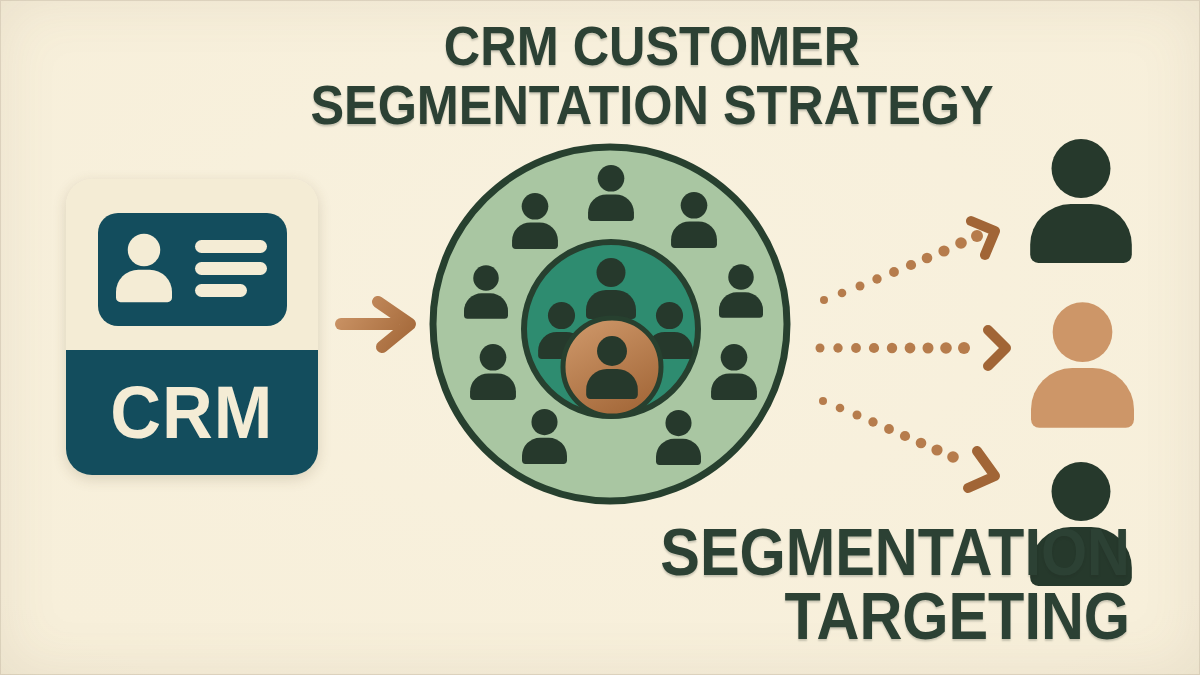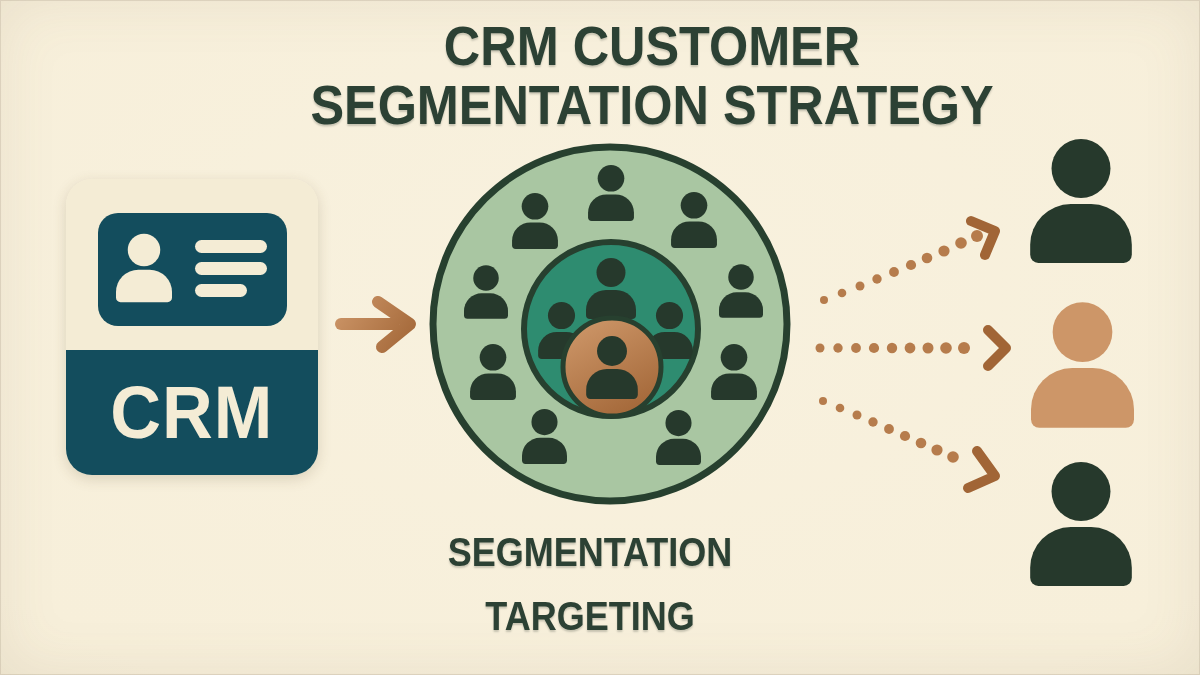--- a/index.html
+++ b/index.html
@@ -13,22 +13,22 @@
       var(--background,#f8f1de) 0%, #f7efda 55%, #eee4cc 100%);
     box-shadow:inset 0 0 60px rgba(120,100,70,.10), inset 0 0 0 1px rgba(185,175,155,.35);
   }
   .art{position:absolute;inset:0;width:1200px;height:675px;}
 
   
   .title{position:absolute;top:16px;left:0;width:1200px;text-align:center;
          color:var(--title-text,#2c4134);font-weight:bold;line-height:59px;font-size:56px;
          text-shadow:0 2px 2px rgba(35,45,35,.22);margin-left:42px;}
   .title .line{transform:translateX(10px) scaleX(.9);}
-  .footer{position:absolute;top:520px;left:0;width:1200px;text-align:center;
-          color:var(--title-text,#2c4134);font-weight:bold;line-height:64px;font-size:40px;
+  .footer{position:absolute;top:520px;left:0;width:1200px;text-align:right;
+          color:var(--title-text,#2c4134);font-weight:bold;line-height:64px;font-size:66px;
           text-shadow:0 2px 2px rgba(35,45,35,.22);}
   .footer .line{transform:translateX(-10px) scaleX(.9);}
 
   
   .crm-card{position:absolute;left:66px;top:179px;width:252px;height:296px;
             border-radius:26px;overflow:hidden;
             box-shadow:0 4px 14px rgba(90,70,40,.18);}
   .card-top{position:absolute;left:0;top:0;width:252px;height:171px;
             background:var(--card-cream,#f4ecd5);}
   .idcard{position:absolute;left:32px;top:34px;width:189px;height:113px;}

